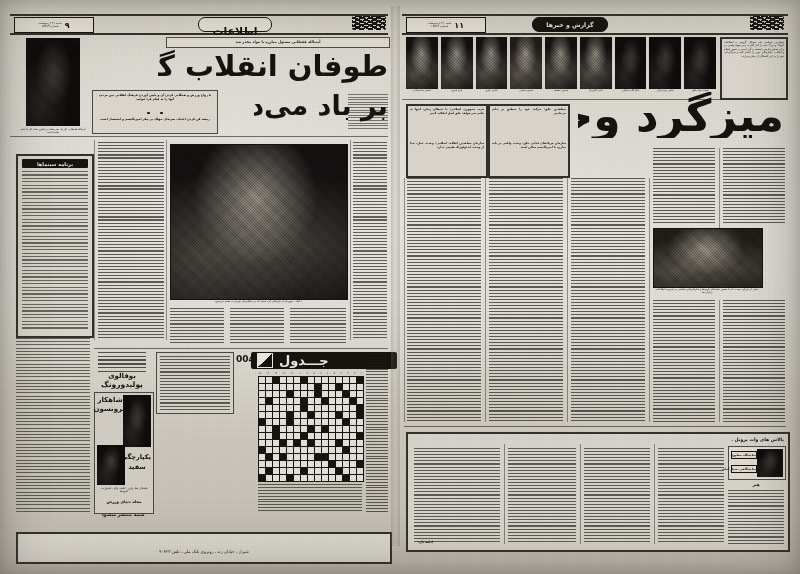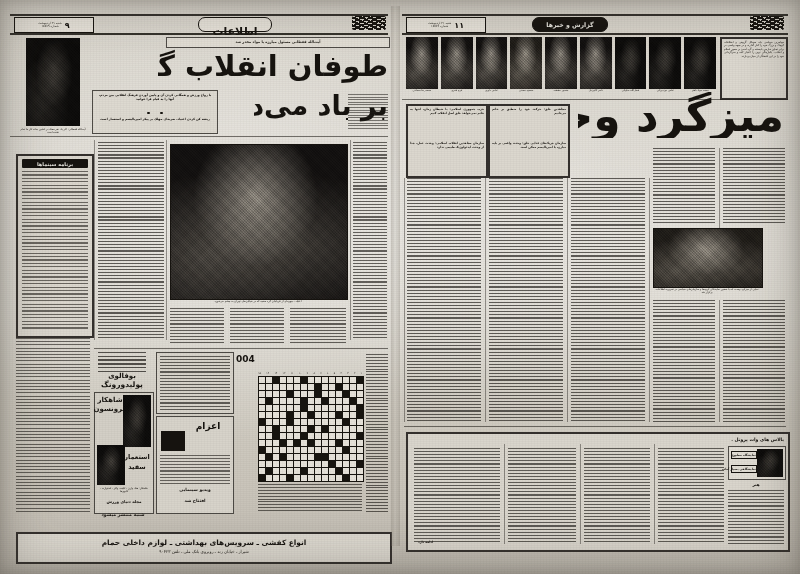--- a/index.html
+++ b/index.html
@@ -191,20 +191,25 @@
     </div>
     <div class="col tx" style="left:222px;top:300px;width:54px;height:36px;">
       <div class="lines fuzz" style="--h:1.1px;--g:2.0px;--i:.66;"></div>
     </div>
     <div class="col tx" style="left:282px;top:300px;width:56px;height:36px;">
       <div class="lines fuzz" style="--h:1.1px;--g:2.0px;--i:.66;"></div>
     </div>
 
     <div class="hrule" style="left:86px;top:340px;width:294px;"></div>
 
+    <div class="blackbar" style="position:absolute;left:243px;top:344px;width:134px;height:17px;border-radius:2px;display:flex;align-items:center;justify-content:flex-end;padding:0 6px;">
+      <span class="fa" style="font-size:13px;font-weight:bold;color:#ece8e0;letter-spacing:1px;">جـــدول</span>
+      <span style="display:inline-block;width:14px;height:13px;margin-right:6px;background:
+            linear-gradient(to bottom right,#ece8e0 49%,#16130f 50%);border:1px solid #ece8e0;"></span>
+    </div>
     <div class="fa" style="position:absolute;left:228px;top:346px;font-size:9px;font-weight:bold;color:#16130f;">400</div>
 
     <div class="xwnum fa" style="left:250px;top:364px;width:104px;display:flex;justify-content:space-between;">
         <span style="font-size: 2.6px; color: rgb(32, 29, 25);">۱</span>
         <span style="font-size: 2.6px; color: rgb(32, 29, 25);">۲</span>
         <span style="font-size: 2.6px; color: rgb(32, 29, 25);">۳</span>
         <span style="font-size: 2.6px; color: rgb(32, 29, 25);">۴</span>
         <span style="font-size: 2.6px; color: rgb(32, 29, 25);">۵</span>
         <span style="font-size: 2.6px; color: rgb(32, 29, 25);">۶</span>
         <span style="font-size: 2.6px; color: rgb(32, 29, 25);">۷</span>
@@ -457,44 +462,34 @@
       <div class="lines fuzz" style="--h:1.4px;--g:2.3px;--i:.72;"></div>
     </div>
     <div class="fa" style="position:absolute;left:88px;top:364px;width:52px;font-size:7px;font-weight:bold;text-align:center;">بوفالوی</div>
     <div class="fa" style="position:absolute;left:86px;top:372px;width:56px;font-size:7.5px;font-weight:bold;text-align:center;">پولیدورونگ</div>
 
     <div class="boxed" style="left:86px;top:384px;width:58px;height:120px;background:#d3cfc6;">
       <div class="fa" style="position:absolute;left:2px;top:3px;width:26px;font-size:7px;font-weight:bold;text-align:center;">شاهکار</div>
       <div class="fa" style="position:absolute;left:0px;top:12px;width:30px;font-size:7px;font-weight:bold;text-align:center;">برونسون</div>
       <div class="photo vdark" style="left:28px;top:2px;width:28px;height:52px;"></div>
       <div class="photo vdark" style="left:2px;top:52px;width:28px;height:40px;"></div>
-      <div class="fa" style="position:absolute;left:28px;top:60px;width:28px;font-size:6.5px;font-weight:bold;text-align:center;">استعمار</div>
+      <div class="fa" style="position:absolute;left:28px;top:60px;width:28px;font-size:6.5px;font-weight:bold;text-align:center;">یکپارچگی</div>
       <div class="fa" style="position:absolute;left:28px;top:70px;width:28px;font-size:6.5px;font-weight:bold;text-align:center;">سفید</div>
       <div class="fa" style="position:absolute;left:2px;top:94px;width:54px;font-size:2.6px;line-height:3.2px;text-align:center;white-space:normal;">شاهکار: هنک وارن ـ کلینت واکر ـ استوارت ـ کابوی‌ها</div>
       <div class="fa" style="position:absolute;left:2px;top:106px;width:54px;font-size:4px;line-height:5px;text-align:center;font-weight:bold;white-space:normal;">مجله دنیای ورزش</div>
     </div>
     <div class="fa" style="position:absolute;left:86px;top:504px;width:58px;font-size:4.6px;font-weight:bold;text-align:center;">شنبه منتشر میشود</div>
 
     <div class="boxed" style="left:148px;top:344px;width:76px;height:60px;background:#d7d3ca;">
       <div class="col tx" style="left:3px;top:3px;width:70px;height:54px;">
         <div class="lines fuzz" style="--h:1.1px;--g:2.0px;--i:.66;"></div>
       </div>
     </div>
-    <div class="boxed" style="left:148px;top:408px;width:76px;height:96px;background:#d7d3ca;">
-      <div class="fa" style="position:absolute;left:30px;top:4px;width:42px;font-size:9px;font-weight:bold;text-align:center;">اعزام</div>
-      <div class="blackbar" style="position:absolute;left:4px;top:14px;width:24px;height:20px;"></div>
-      <div class="col tx" style="left:3px;top:38px;width:70px;height:30px;">
-        <div class="lines fuzz" style="--h:1.1px;--g:2.0px;--i:.62;"></div>
-      </div>
-      <div class="fa" style="position:absolute;left:3px;top:70px;width:70px;font-size:4.4px;line-height:5.4px;text-align:center;font-weight:bold;white-space:normal;">ویدیو سینمایی</div>
-      <div class="fa" style="position:absolute;left:3px;top:81px;width:70px;font-size:4.4px;line-height:5.4px;text-align:center;font-weight:bold;white-space:normal;">افتتاح شد</div>
-    </div>
 
     <div class="boxed2" style="left:8px;top:524px;width:372px;height:28px;background:#dcd8cf;">
-      <div class="fa" style="position:absolute;left:4px;top:4px;width:364px;font-size:7.4px;font-weight:bold;text-align:center;">انواع کفشی ـ سرویس‌های بهداشتی ـ لوازم داخلی حمام</div>
       <div class="fa" style="position:absolute;left:4px;top:15px;width:364px;font-size:4.2px;text-align:center;">شیراز ـ خیابان زند ـ روبروی بانک ملی ـ تلفن ۳۲۴۰۹</div>
     </div>
   </div>
 
   <div class="page" id="page-right">
 
     <div class="hrule thick" style="left:2px;top:6px;width:386px;"></div>
 
     <div class="datebox" style="left:6px;top:9px;width:78px;height:14px;">
       <span class="pgnum">۱۱</span>

